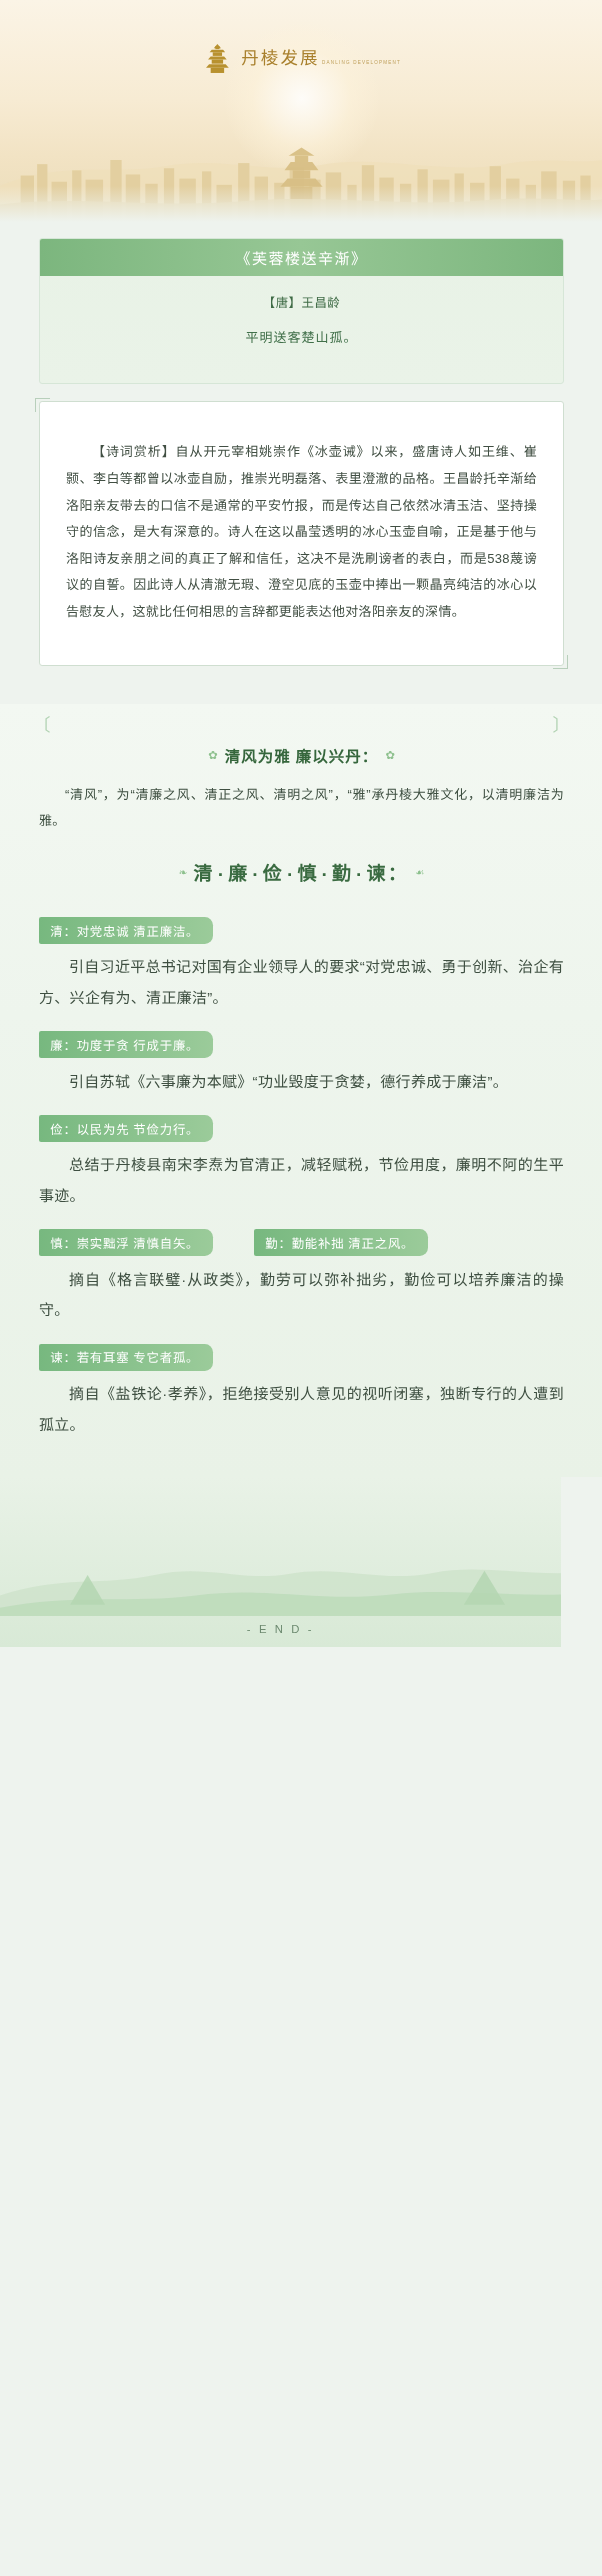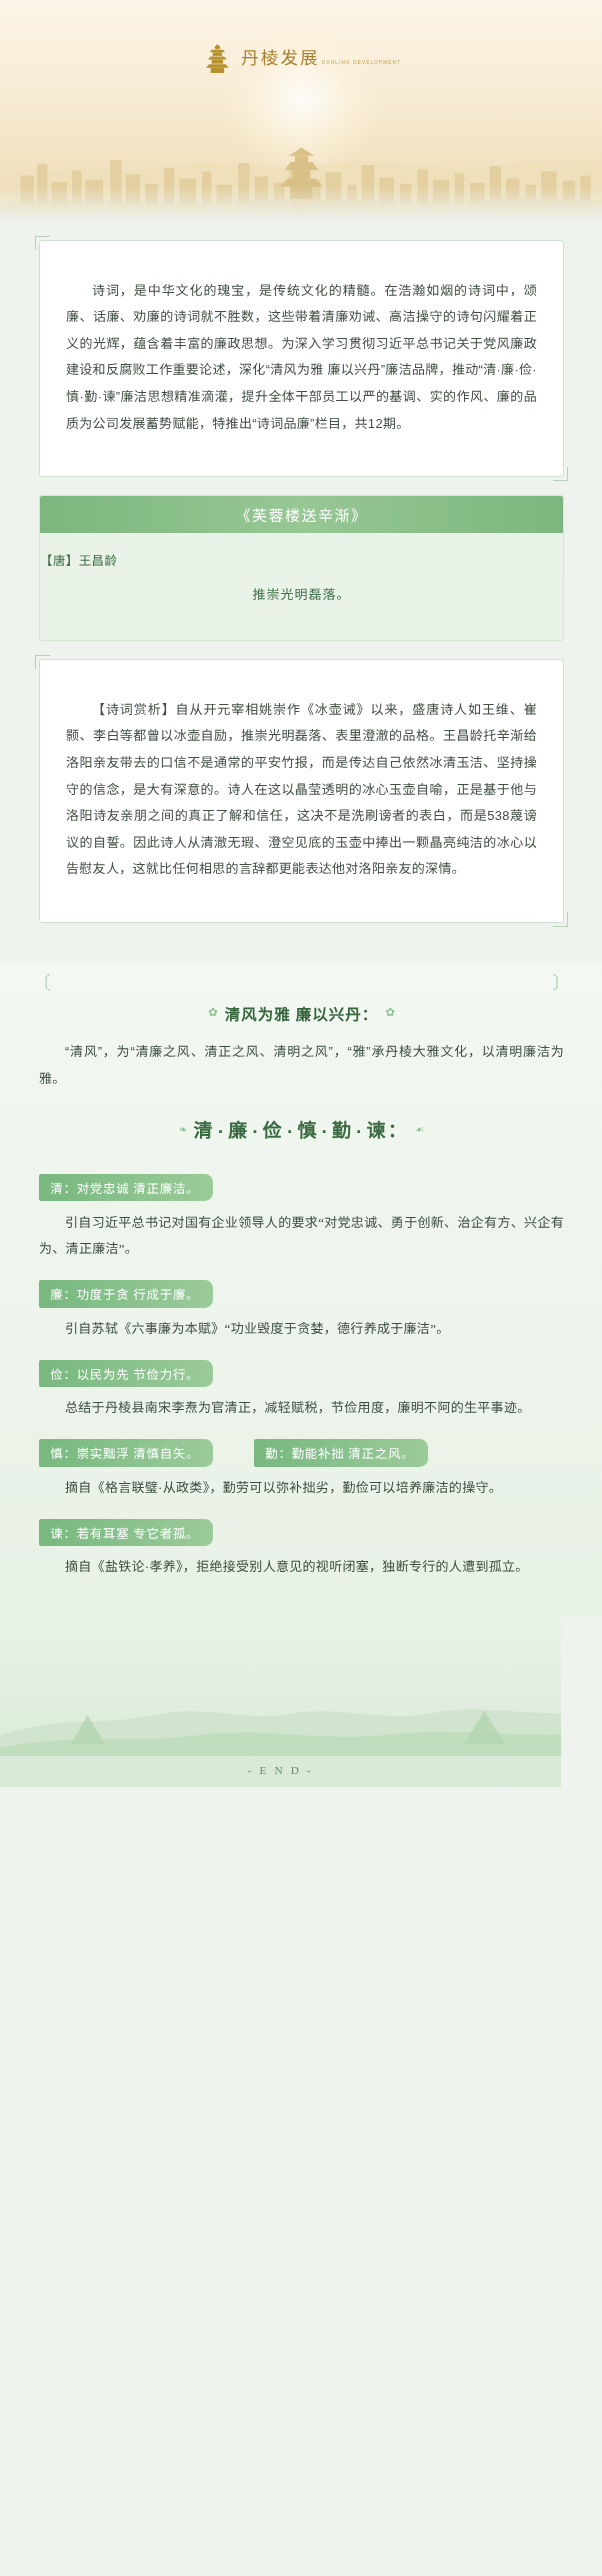--- a/index.html
+++ b/index.html
@@ -124,21 +124,21 @@
     background: linear-gradient(90deg, #7cb67e 0%, #97c795 50%, #7cb67e 100%);
     color: #ffffff;
     font-family: "Liberation Serif", "DejaVu Serif", serif;
     font-size: 15px;
     letter-spacing: 1.5px;
     text-align: center;
     padding: 8.2px 0;
     border-radius: 2.1px 2.1px 0 0;
   }
   .poem-author {
-    text-align: left;
+    text-align: center;
     font-size: 12.4px;
     color: #3f6b46;
     margin: 17.5px 0 13.4px 0;
     letter-spacing: 0.5px;
   }
   .poem-line {
     text-align: center;
     font-size: 13px;
     line-height: 2.0;
     color: #41704a;
@@ -218,37 +218,35 @@
     color: #ffffff;
     font-size: 12.4px;
     letter-spacing: 0.8px;
     padding: 4.6px 13.4px 4.6px 11.3px;
     border-radius: 2.1px 8.2px 8.2px 2.1px;
     margin: 17.5px 0 8.2px 39px;
     font-family: "Liberation Serif", "DejaVu Serif", serif;
   }
   .pill-body {
     margin: 0 39px;
-    font-size: 13px;
+    font-size: 15px;
     line-height: 2.05;
     color: #3e4f41;
     text-indent: 2em;
     text-align: justify;
     letter-spacing: 0.3px;
-    font-family: Liberation Serif, serif;
   }
 
   
   .footer {
     position: relative;
     width: 561px;
     height: 170px;
     background: linear-gradient(180deg, #e9f2e7 0%, #dfeddd 60%, #d8e9d6 100%);
     overflow: hidden;
-    font-family: Liberation Serif, serif;
   }
   .footer-hills { position: absolute; left: 0; bottom: 31px; }
   .end-text {
     position: absolute;
     left: 0; right: 0;
     bottom: 11.3px;
     text-align: center;
     color: #6d8a70;
     font-size: 11.3px;
     letter-spacing: 2.6px;
@@ -329,28 +327,25 @@
       <rect x="564" y="172" width="42" height="68"></rect>
     </g>
 
     <path d="M0,206 C160,188 300,214 470,200 C640,186 780,212 940,198 C1050,189 1120,202 1170,196 L1170,240 L0,240 Z" fill="#e6d6ab" opacity="0.85"></path>
   </svg>
   <div class="banner-fade"></div>
 </div>
 
 <div class="page">
 
-  <div class="card">
-    <p class="para">诗词，是中华文化的瑰宝，是传统文化的精髓。在浩瀚如烟的诗词中，颂廉、话廉、劝廉的诗词就不胜数，这些带着清廉劝诫、高洁操守的诗句闪耀着正义的光辉，蕴含着丰富的廉政思想。为深入学习贯彻习近平总书记关于党风廉政建设和反腐败工作重要论述，深化“清风为雅 廉以兴丹”廉洁品牌，推动“清·廉·俭·慎·勤·谏”廉洁思想精准滴灌，提升全体干部员工以严的基调、实的作风、廉的品质为公司发展蓄势赋能，特推出“诗词品廉”栏目，共12期。</p>
-  </div>
 
   <div class="poem-wrap">
     <div class="poem-title">《芙蓉楼送辛渐》</div>
     <div class="poem-author">【唐】王昌龄</div>
-    <div class="poem-line">推崇光明磊落。</div>
+    <div class="poem-line">平明送客楚山孤。</div>
   </div>
 
   <div class="card">
     <p class="para">【诗词赏析】自从开元宰相姚崇作《冰壶诫》以来，盛唐诗人如王维、崔颢、李白等都曾以冰壶自励，推崇光明磊落、表里澄澈的品格。王昌龄托辛渐给洛阳亲友带去的口信不是通常的平安竹报，而是传达自己依然冰清玉洁、坚持操守的信念，是大有深意的。诗人在这以晶莹透明的冰心玉壶自喻，正是基于他与洛阳诗友亲朋之间的真正了解和信任，这决不是洗刷谤者的表白，而是538蔑谤议的自誓。因此诗人从清澈无瑕、澄空见底的玉壶中捧出一颗晶亮纯洁的冰心以告慰友人，这就比任何相思的言辞都更能表达他对洛阳亲友的深情。</p>
   </div>
 </div>
 
 <div class="green-section">
   <span class="corner-mark cm-tl">〔</span>
   <span class="corner-mark cm-tr">〕</span>

